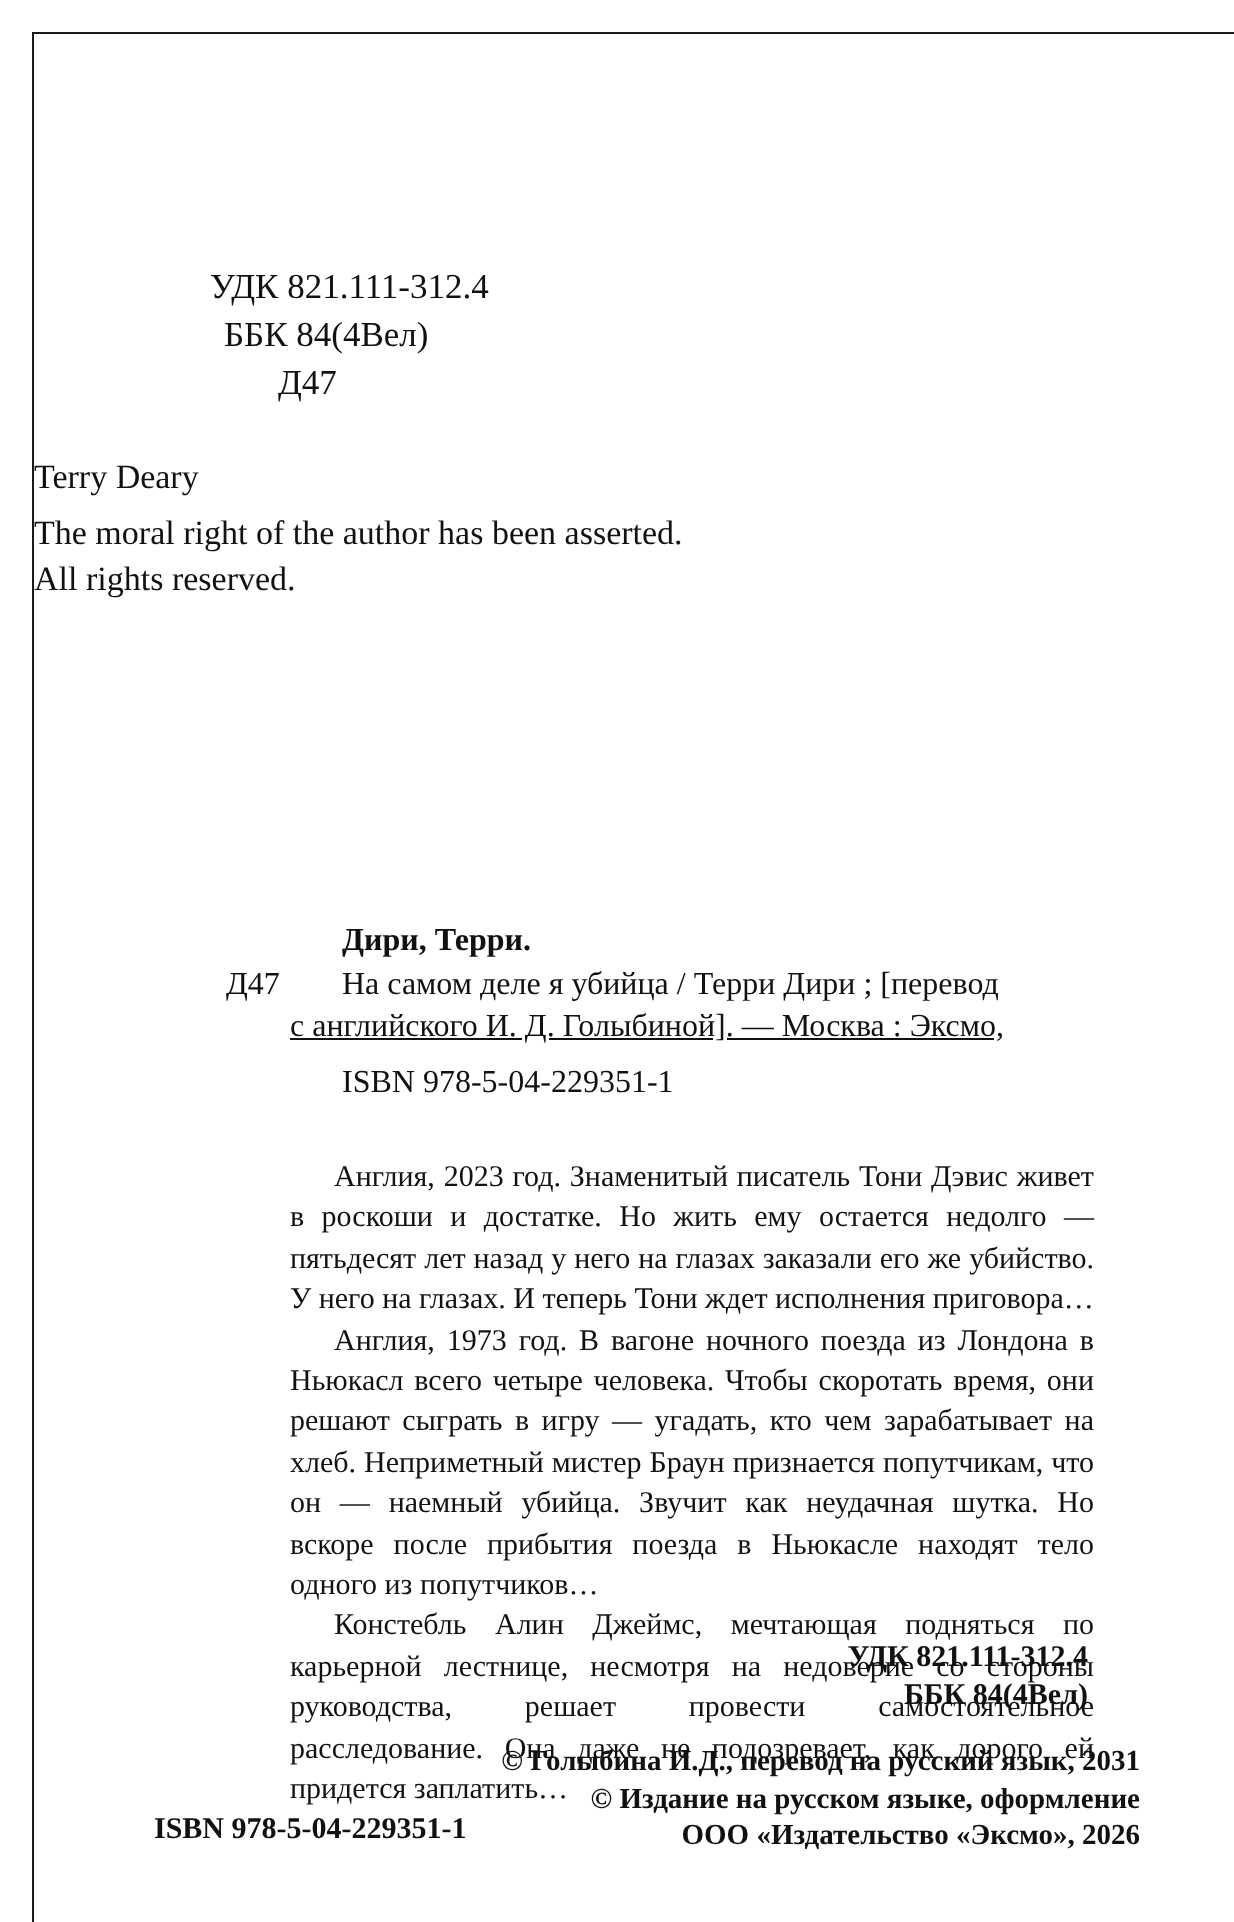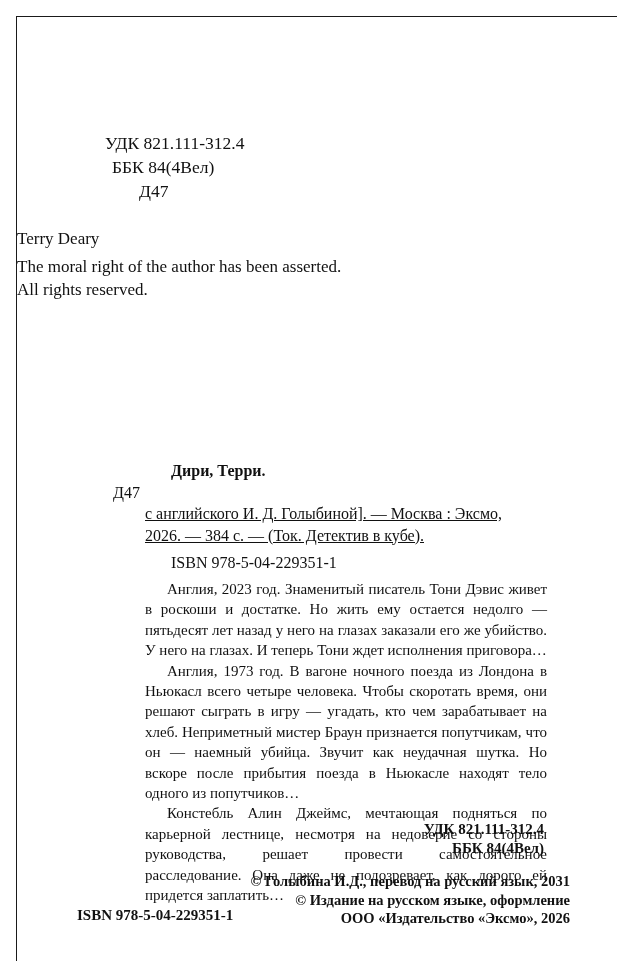--- a/index.html
+++ b/index.html
@@ -128,23 +128,23 @@
     <div>Terry Deary</div>
     <div class="gap"></div>
     <div>The moral right of the author has been asserted.</div>
     <div>All rights reserved.</div>
   </div>
 
   <div class="biblio">
     <div class="author-heading">Дири, Терри.</div>
     <div class="entry-first">
       <span class="code">Д47</span>
+      <span>На самом деле я убийца / Терри Дири ; [перевод</span>
     </div>
     <div class="entry-cont">с английского И. Д. Голыбиной]. — Москва : Эксмо,</div>
-    <div class="entry-cont">2026. — 384 с. — (Ток. Детектив в кубе).</div>
     <div class="isbn-line">ISBN 978-5-04-229351-1</div>
   </div>
 
   <div class="annotation">
     <p>Англия, 2023 год. Знаменитый писатель Тони Дэвис живет в роскоши и достатке. Но жить ему остается недолго — пятьдесят лет назад у него на глазах заказали его же убийство. У него на глазах. И теперь Тони ждет исполнения приговора…</p>
     <p>Англия, 1973 год. В вагоне ночного поезда из Лондона в Ньюкасл всего четыре человека. Чтобы скоротать время, они решают сыграть в игру — угадать, кто чем зарабатывает на хлеб. Неприметный мистер Браун признается попутчикам, что он — наемный убийца. Звучит как неудачная шутка. Но вскоре после прибытия поезда в Ньюкасле находят тело одного из попутчиков…</p>
     <p>Констебль Алин Джеймс, мечтающая подняться по карьерной лестнице, несмотря на недоверие со стороны руководства, решает провести самостоятельное расследование. Она даже не подозревает, как дорого ей придется заплатить…</p>
   </div>
 
   <div class="bottom-codes">

